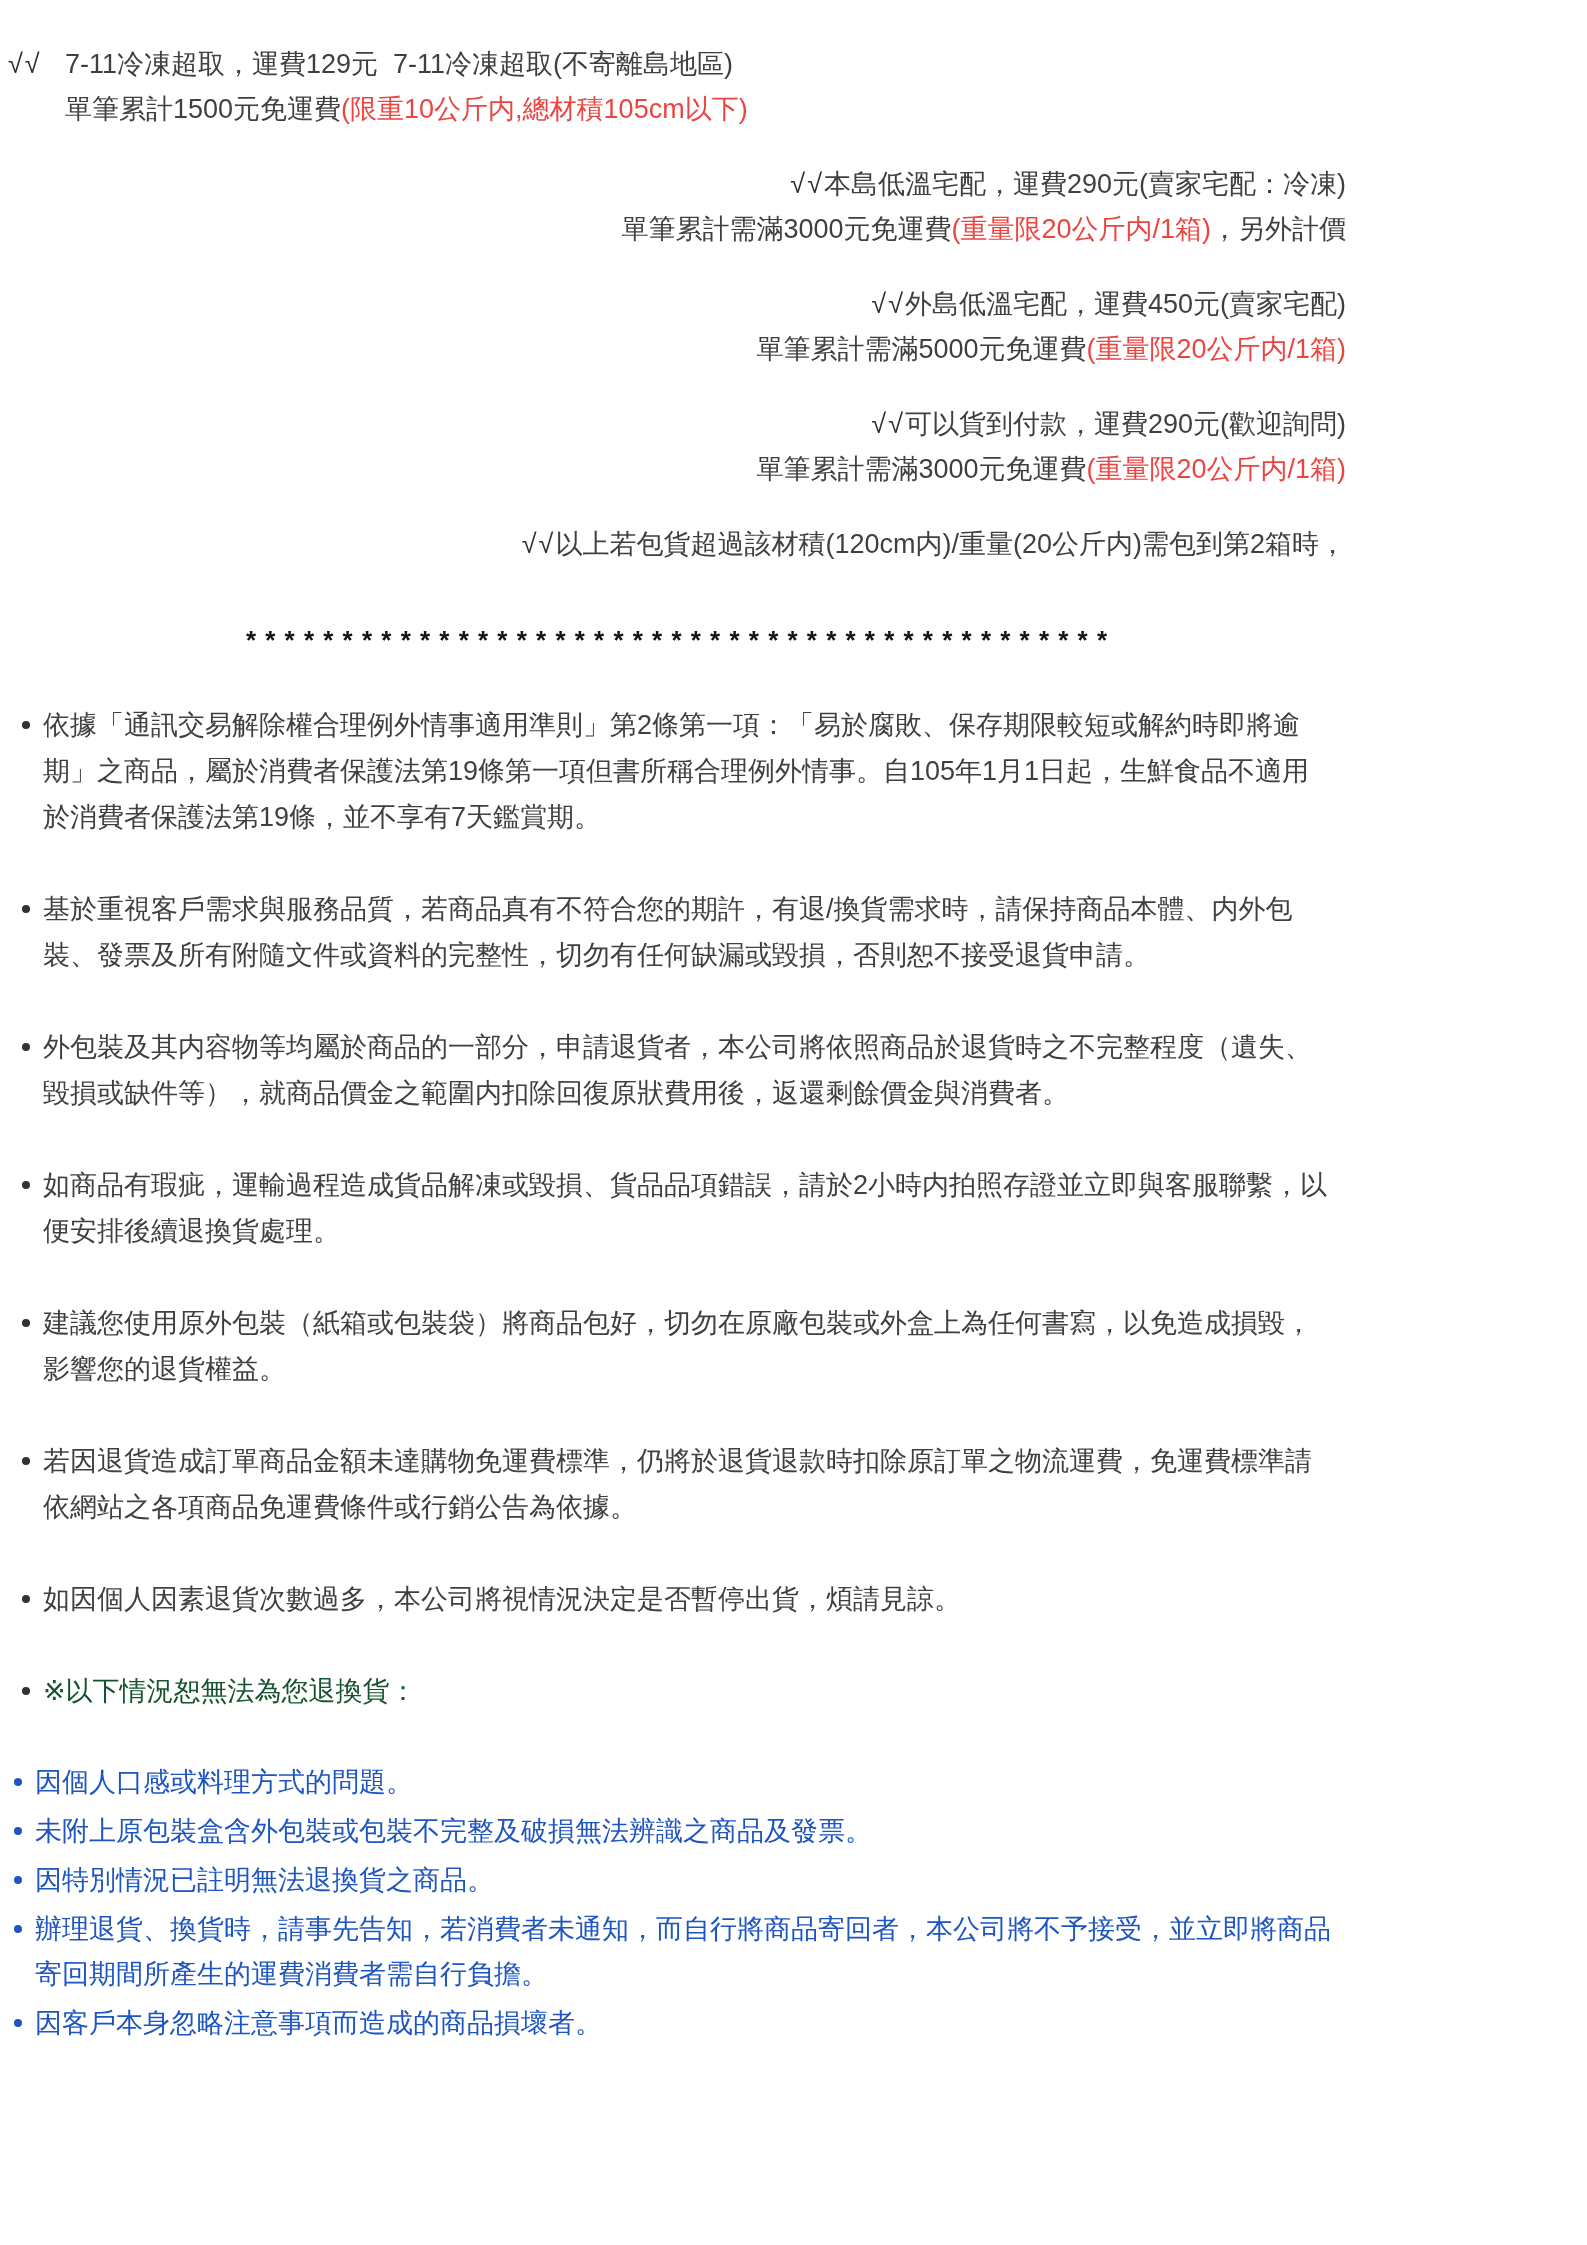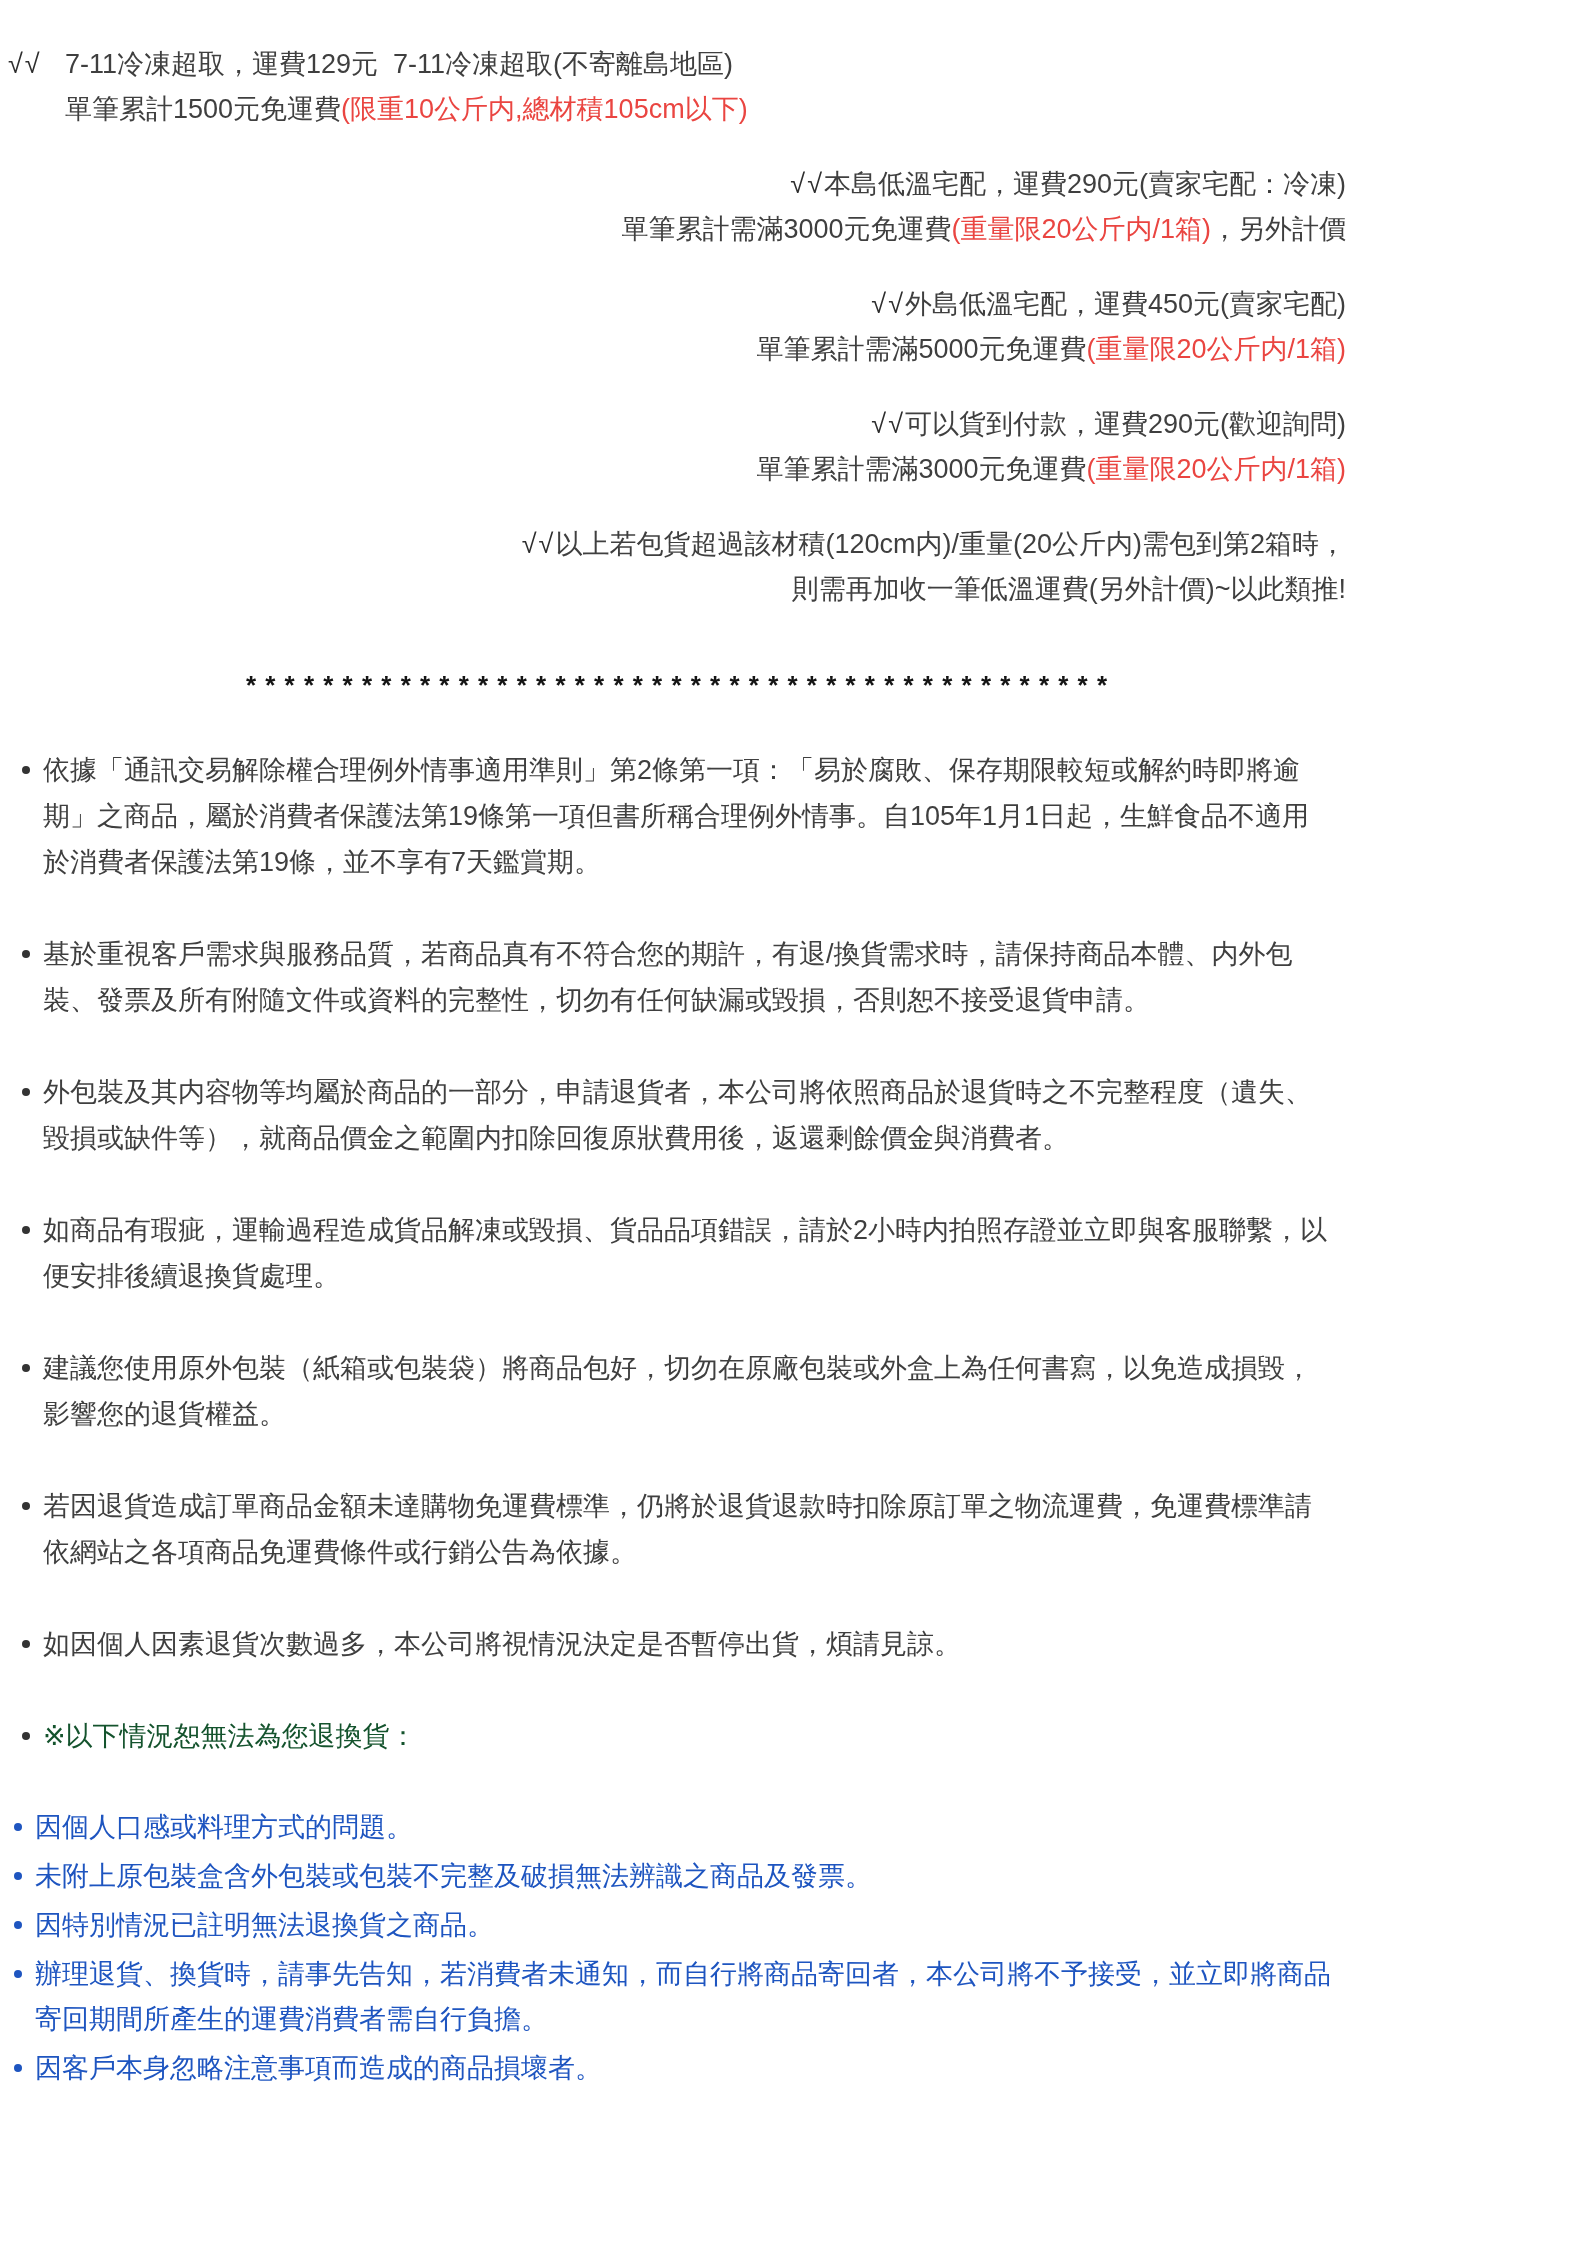--- a/index.html
+++ b/index.html
@@ -101,23 +101,20 @@
     </div>
     <div class="l2">
       <span>單筆累計需滿3000元免運費</span><span class="red-text">(重量限20公斤内/1箱)</span><span></span>
     </div>
   </div>
 
   <div class="ship-item">
     <div class="l1">
       <span class="check">√√</span><span>以上若包貨超過該材積(120cm内)/重量(20公斤内)需包到第2箱時，</span>
     </div>
-    <div class="l2">
-      <span>則需再加收一筆低溫運費(另外計價)~以此類推!</span><span class="red-text"></span><span></span>
-    </div>
   </div>
 
   <div class="separator">* * * * * * * * * * * * * * * * * * * * * * * * * * * * * * * * * * * * * * * * * * * * *</div>
 
   <div class="bullet">
     <span class="dot"></span><span>依據「通訊交易解除權合理例外情事適用準則」第2條第一項：「易於腐敗、保存期限較短或解約時即將逾期」之商品，屬於消費者保護法第19條第一項但書所稱合理例外情事。自105年1月1日起，生鮮食品不適用於消費者保護法第19條，並不享有7天鑑賞期。</span>
   </div>
   <div class="bullet">
     <span class="dot"></span><span>基於重視客戶需求與服務品質，若商品真有不符合您的期許，有退/換貨需求時，請保持商品本體、内外包裝、發票及所有附隨文件或資料的完整性，切勿有任何缺漏或毀損，否則恕不接受退貨申請。</span>
   </div>

